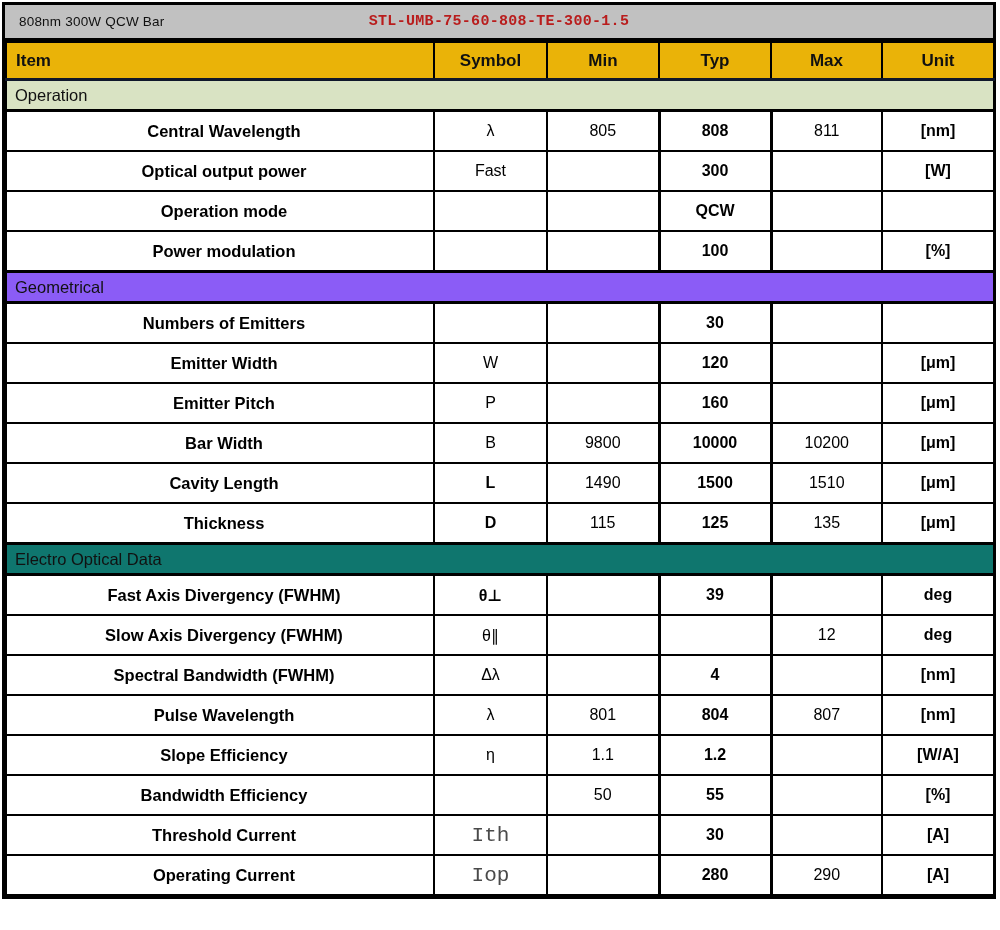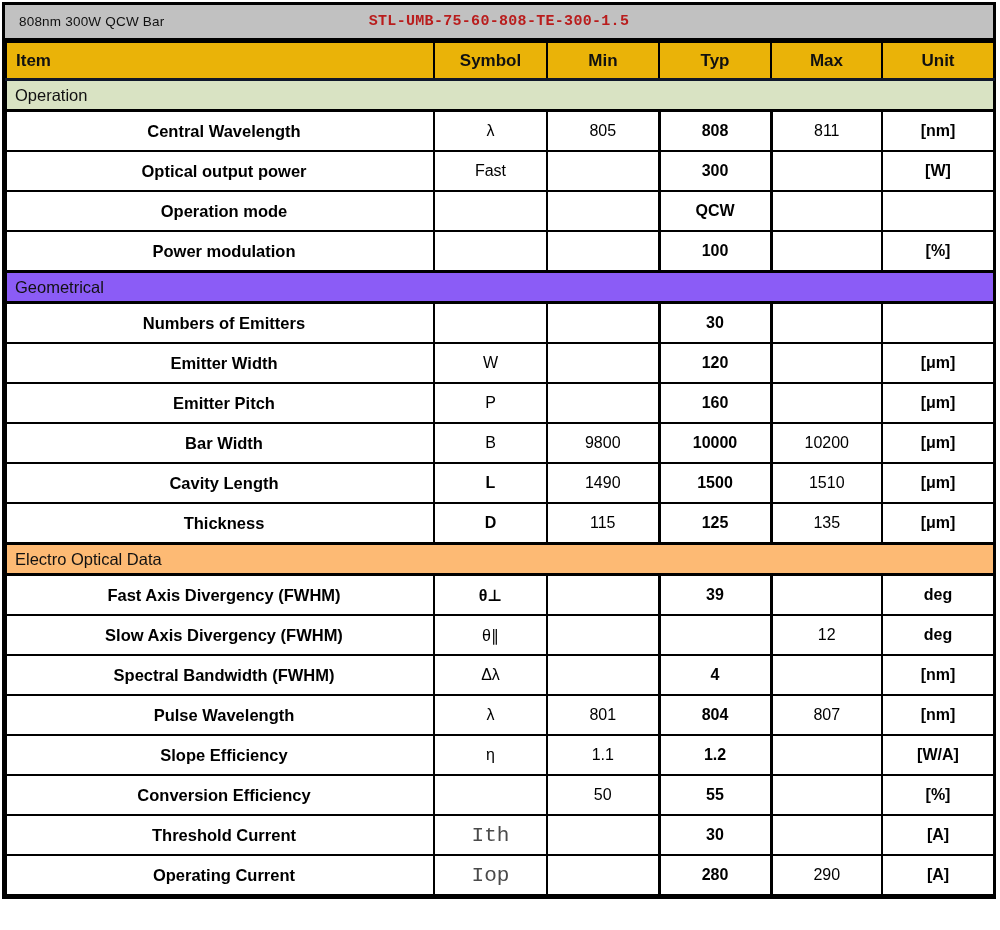--- a/index.html
+++ b/index.html
@@ -162,21 +162,21 @@
         </tr>
         <tr>
           <td class="c-item">Thickness</td>
           <td class="c-sym sym-bold">D</td>
           <td class="c-min">115</td>
           <td class="c-typ">125</td>
           <td class="c-max">135</td>
           <td class="c-unit">[μm]</td>
         </tr>
         <tr class="section-row">
-          <td colspan="6" style="background: #fdba74;">Electro Optical Data</td>
+          <td colspan="6" style="background: #0f766e;">Electro Optical Data</td>
         </tr>
         <tr>
           <td class="c-item">Fast Axis Divergency (FWHM)</td>
           <td class="c-sym sym-bold">θ⊥</td>
           <td class="c-min"></td>
           <td class="c-typ">39</td>
           <td class="c-max"></td>
           <td class="c-unit">deg</td>
         </tr>
         <tr>
@@ -205,21 +205,21 @@
         </tr>
         <tr>
           <td class="c-item">Slope Efficiency</td>
           <td class="c-sym">η</td>
           <td class="c-min">1.1</td>
           <td class="c-typ">1.2</td>
           <td class="c-max"></td>
           <td class="c-unit">[W/A]</td>
         </tr>
         <tr>
-          <td class="c-item">Conversion Efficiency</td>
+          <td class="c-item">Bandwidth Efficiency</td>
           <td class="c-sym"></td>
           <td class="c-min">50</td>
           <td class="c-typ">55</td>
           <td class="c-max"></td>
           <td class="c-unit">[%]</td>
         </tr>
         <tr>
           <td class="c-item">Threshold Current</td>
           <td class="c-sym sym-mono">Ith</td>
           <td class="c-min"></td>

